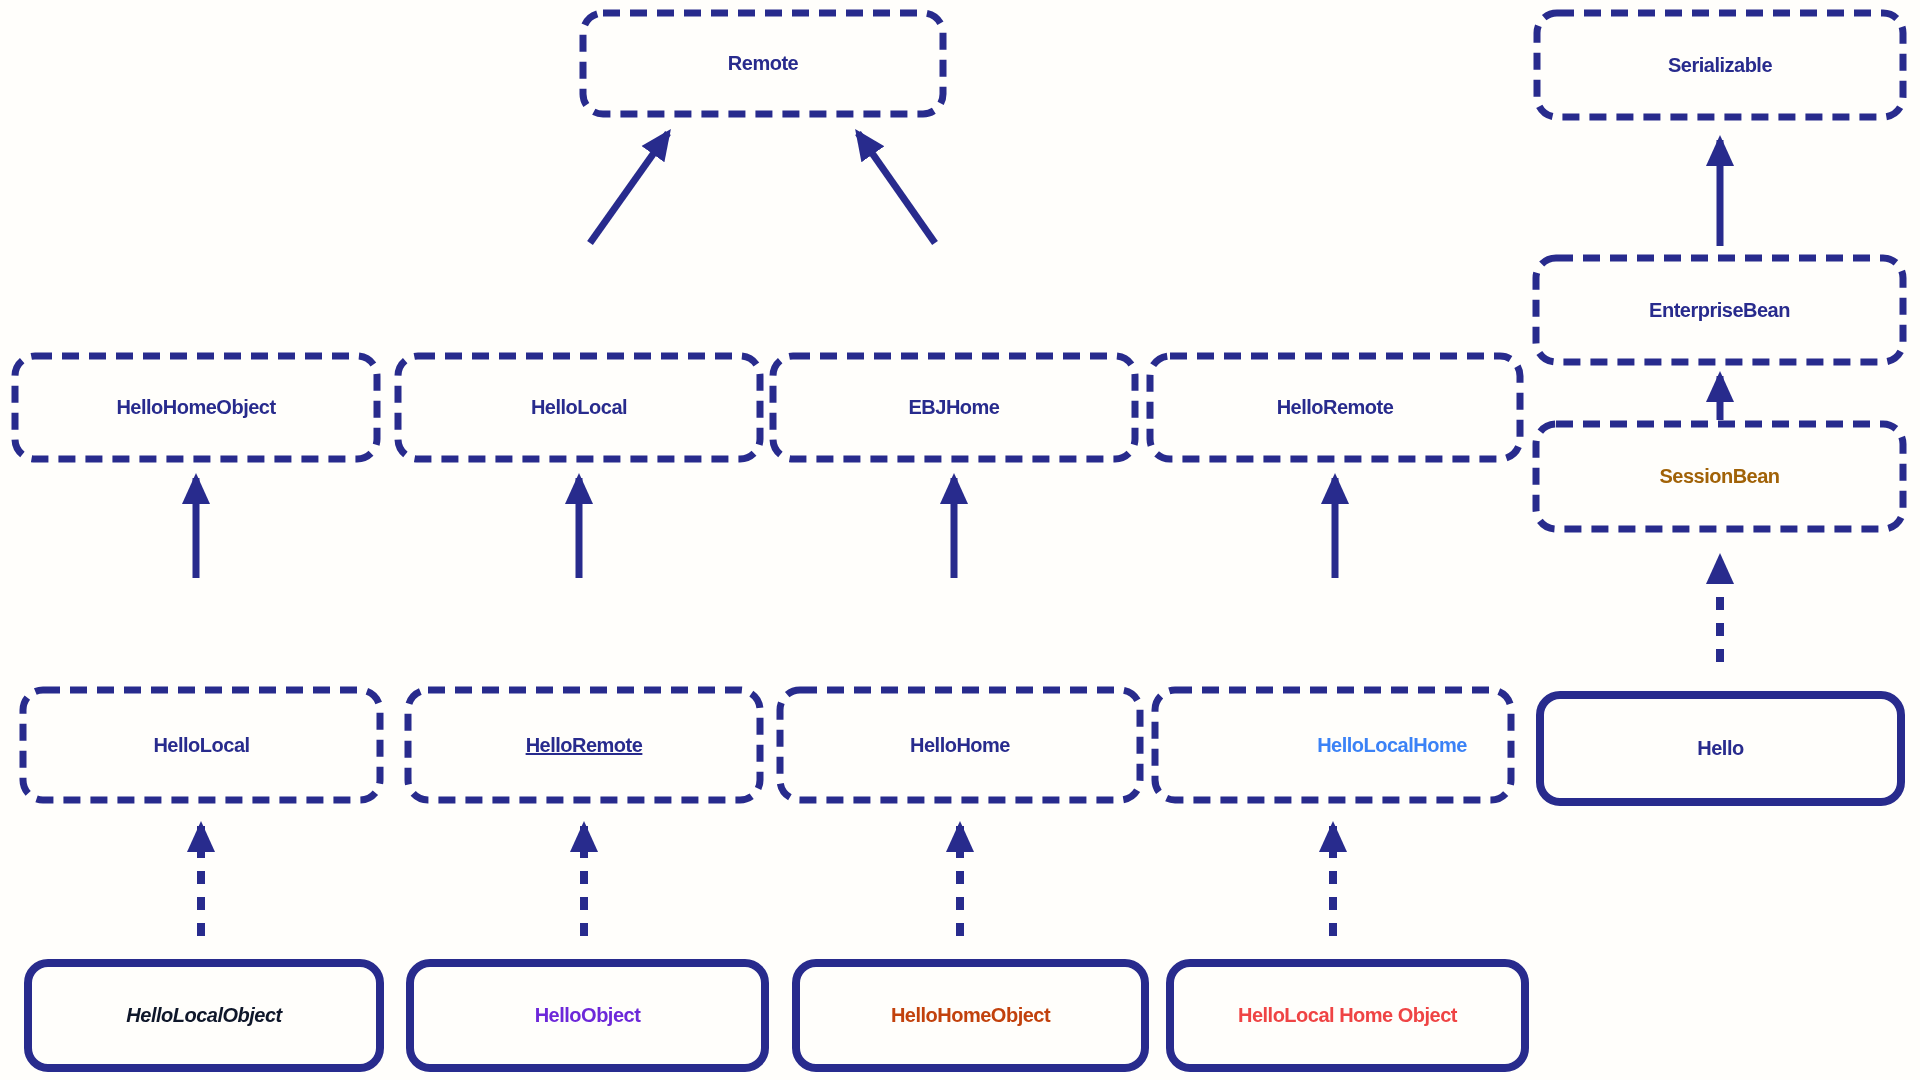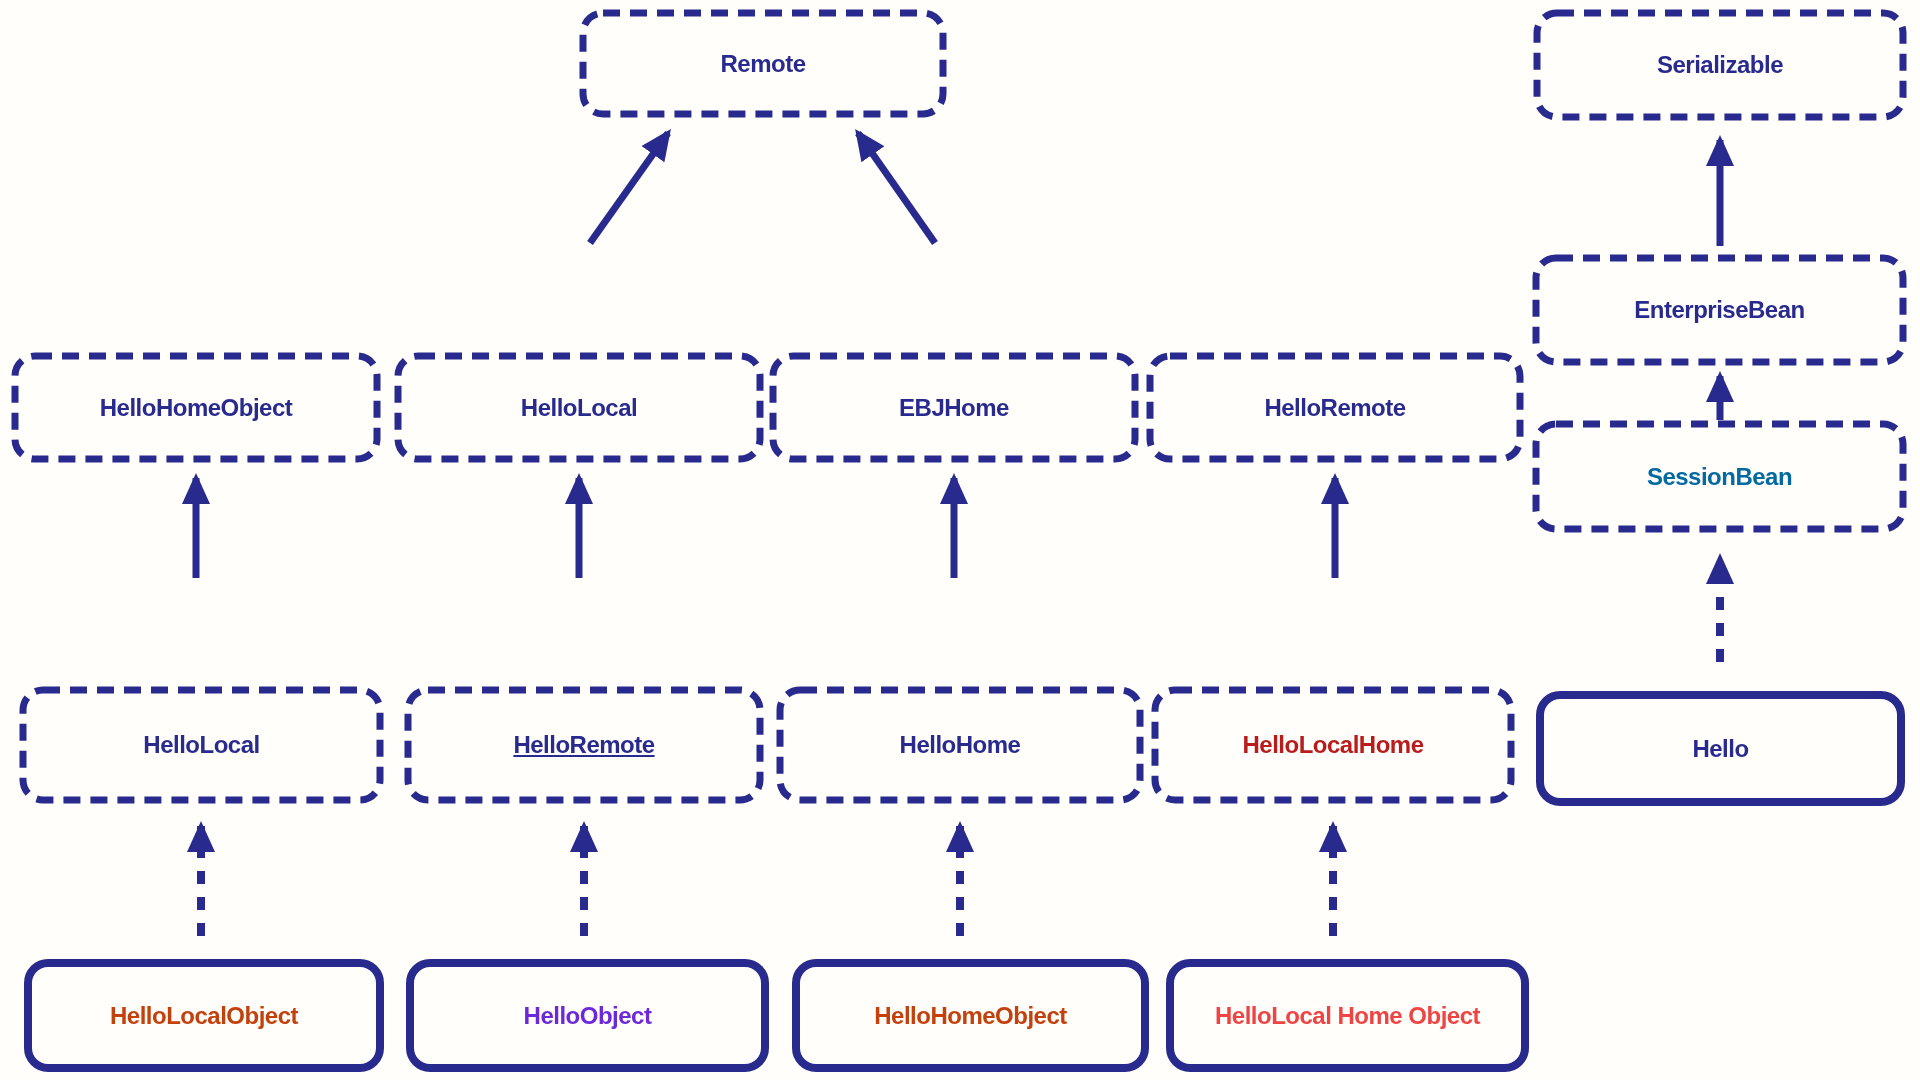--- a/index.html
+++ b/index.html
@@ -19,21 +19,21 @@
     position: absolute;
     left: 0;
     top: 0;
   }
   .node-label {
     position: absolute;
     display: flex;
     align-items: center;
     justify-content: center;
     font-weight: bold;
-    font-size: 24px;
+    font-size: 20px;
     letter-spacing: -0.5px;
     text-align: left;
     user-select: none;
   }
 </style>
 </head>
 <body>
 
 <div id="canvas">
   <svg id="edges-layer" width="1920" height="1080" viewBox="0 0 1920 1080">
@@ -74,24 +74,24 @@
       <rect x="1170" y="963" width="355" height="105" rx="20" ry="20" fill="none" stroke="#282b8d" stroke-width="8"></rect>
     </svg>
   <div id="nodes-layer">
       <div class="node-label" style="left: 583px; top: 13px; width: 360px; height: 101px; color: rgb(40, 43, 141);">Remote</div>
       <div class="node-label" style="left: 1537px; top: 13px; width: 366px; height: 104px; color: rgb(40, 43, 141);">Serializable</div>
       <div class="node-label" style="left: 1536px; top: 258px; width: 367px; height: 104px; color: rgb(40, 43, 141);">EnterpriseBean</div>
       <div class="node-label" style="left: 15px; top: 356px; width: 362px; height: 103px; color: rgb(40, 43, 141);">HelloHomeObject</div>
       <div class="node-label" style="left: 398px; top: 356px; width: 362px; height: 103px; color: rgb(40, 43, 141);">HelloLocal</div>
       <div class="node-label" style="left: 773px; top: 356px; width: 362px; height: 103px; color: rgb(40, 43, 141);">EBJHome</div>
       <div class="node-label" style="left: 1150px; top: 356px; width: 370px; height: 103px; color: rgb(40, 43, 141);">HelloRemote</div>
-      <div class="node-label" style="left: 1536px; top: 424px; width: 367px; height: 105px; color: #0369a1;">SessionBean</div>
+      <div class="node-label" style="left: 1536px; top: 424px; width: 367px; height: 105px; color: #a16207;">SessionBean</div>
       <div class="node-label" style="left: 23px; top: 690px; width: 357px; height: 110px; color: rgb(40, 43, 141);">HelloLocal</div>
       <div class="node-label" style="left: 408px; top: 690px; width: 352px; height: 110px; color: rgb(40, 43, 141); text-decoration: underline;">HelloRemote</div>
       <div class="node-label" style="left: 780px; top: 690px; width: 360px; height: 110px; color: rgb(40, 43, 141);">HelloHome</div>
-      <div class="node-label" style="left: 1155px; top: 690px; width: 356px; height: 110px; color: #b91c1c;">HelloLocalHome</div>
+      <div class="node-label" style="left: 1214px; top: 690px; width: 356px; height: 110px; color: #3b82f6;">HelloLocalHome</div>
       <div class="node-label" style="left: 1540px; top: 695px; width: 361px; height: 107px; color: rgb(40, 43, 141);">Hello</div>
-      <div class="node-label" style="left: 28px; top: 963px; width: 352px; height: 105px; color: #c2410c;">HelloLocalObject</div>
+      <div class="node-label" style="left: 28px; top: 963px; width: 352px; height: 105px; color: #0f172a; font-style: italic;">HelloLocalObject</div>
       <div class="node-label" style="left: 410px; top: 963px; width: 355px; height: 105px; color: #6d28d9;">HelloObject</div>
       <div class="node-label" style="left: 796px; top: 963px; width: 349px; height: 105px; color: #c2410c;">HelloHomeObject</div>
       <div class="node-label" style="left: 1170px; top: 963px; width: 355px; height: 105px; color: #ef4444;">HelloLocal Home Object</div>
     </div>
 </div>
 
 </body></html>

